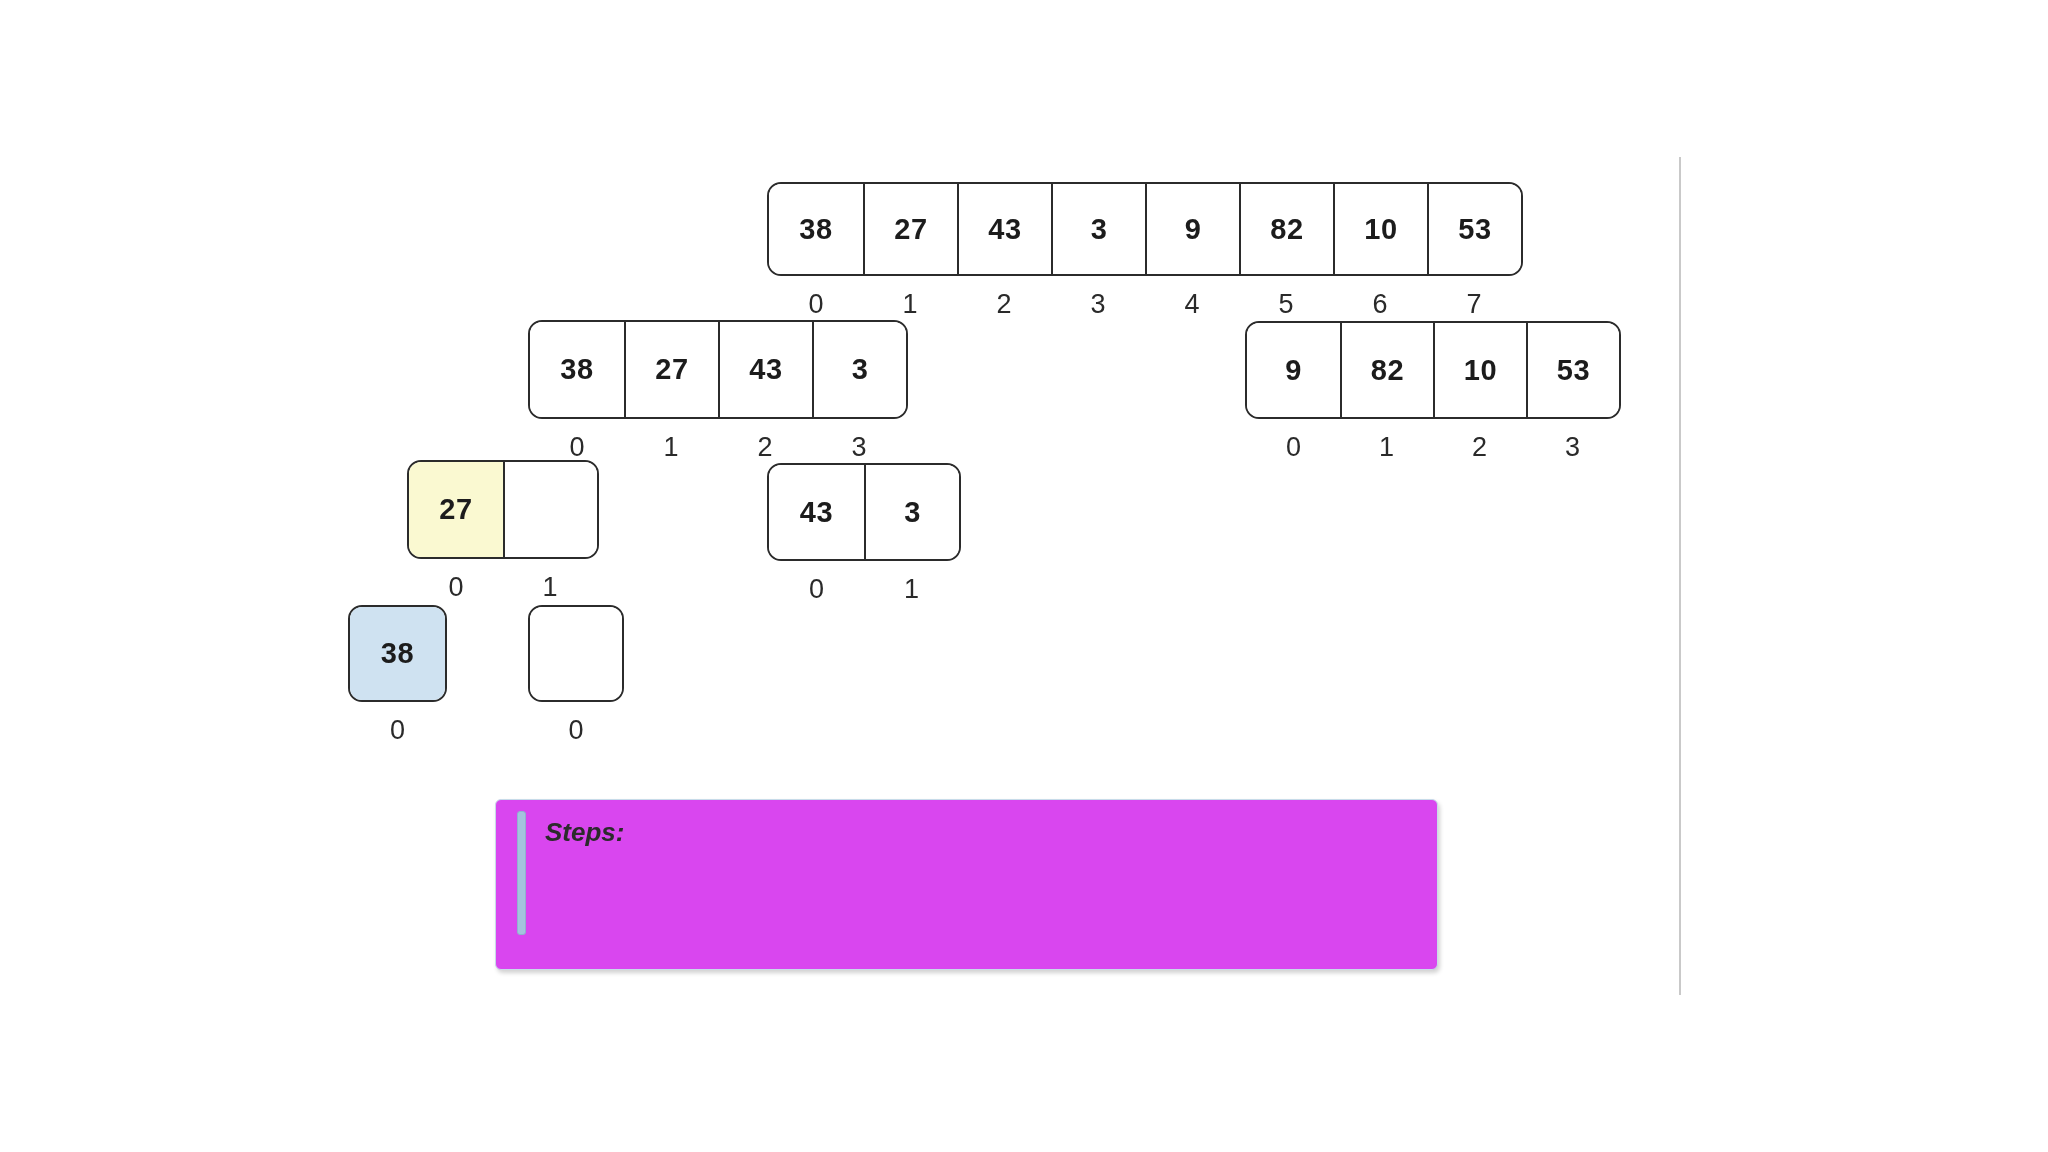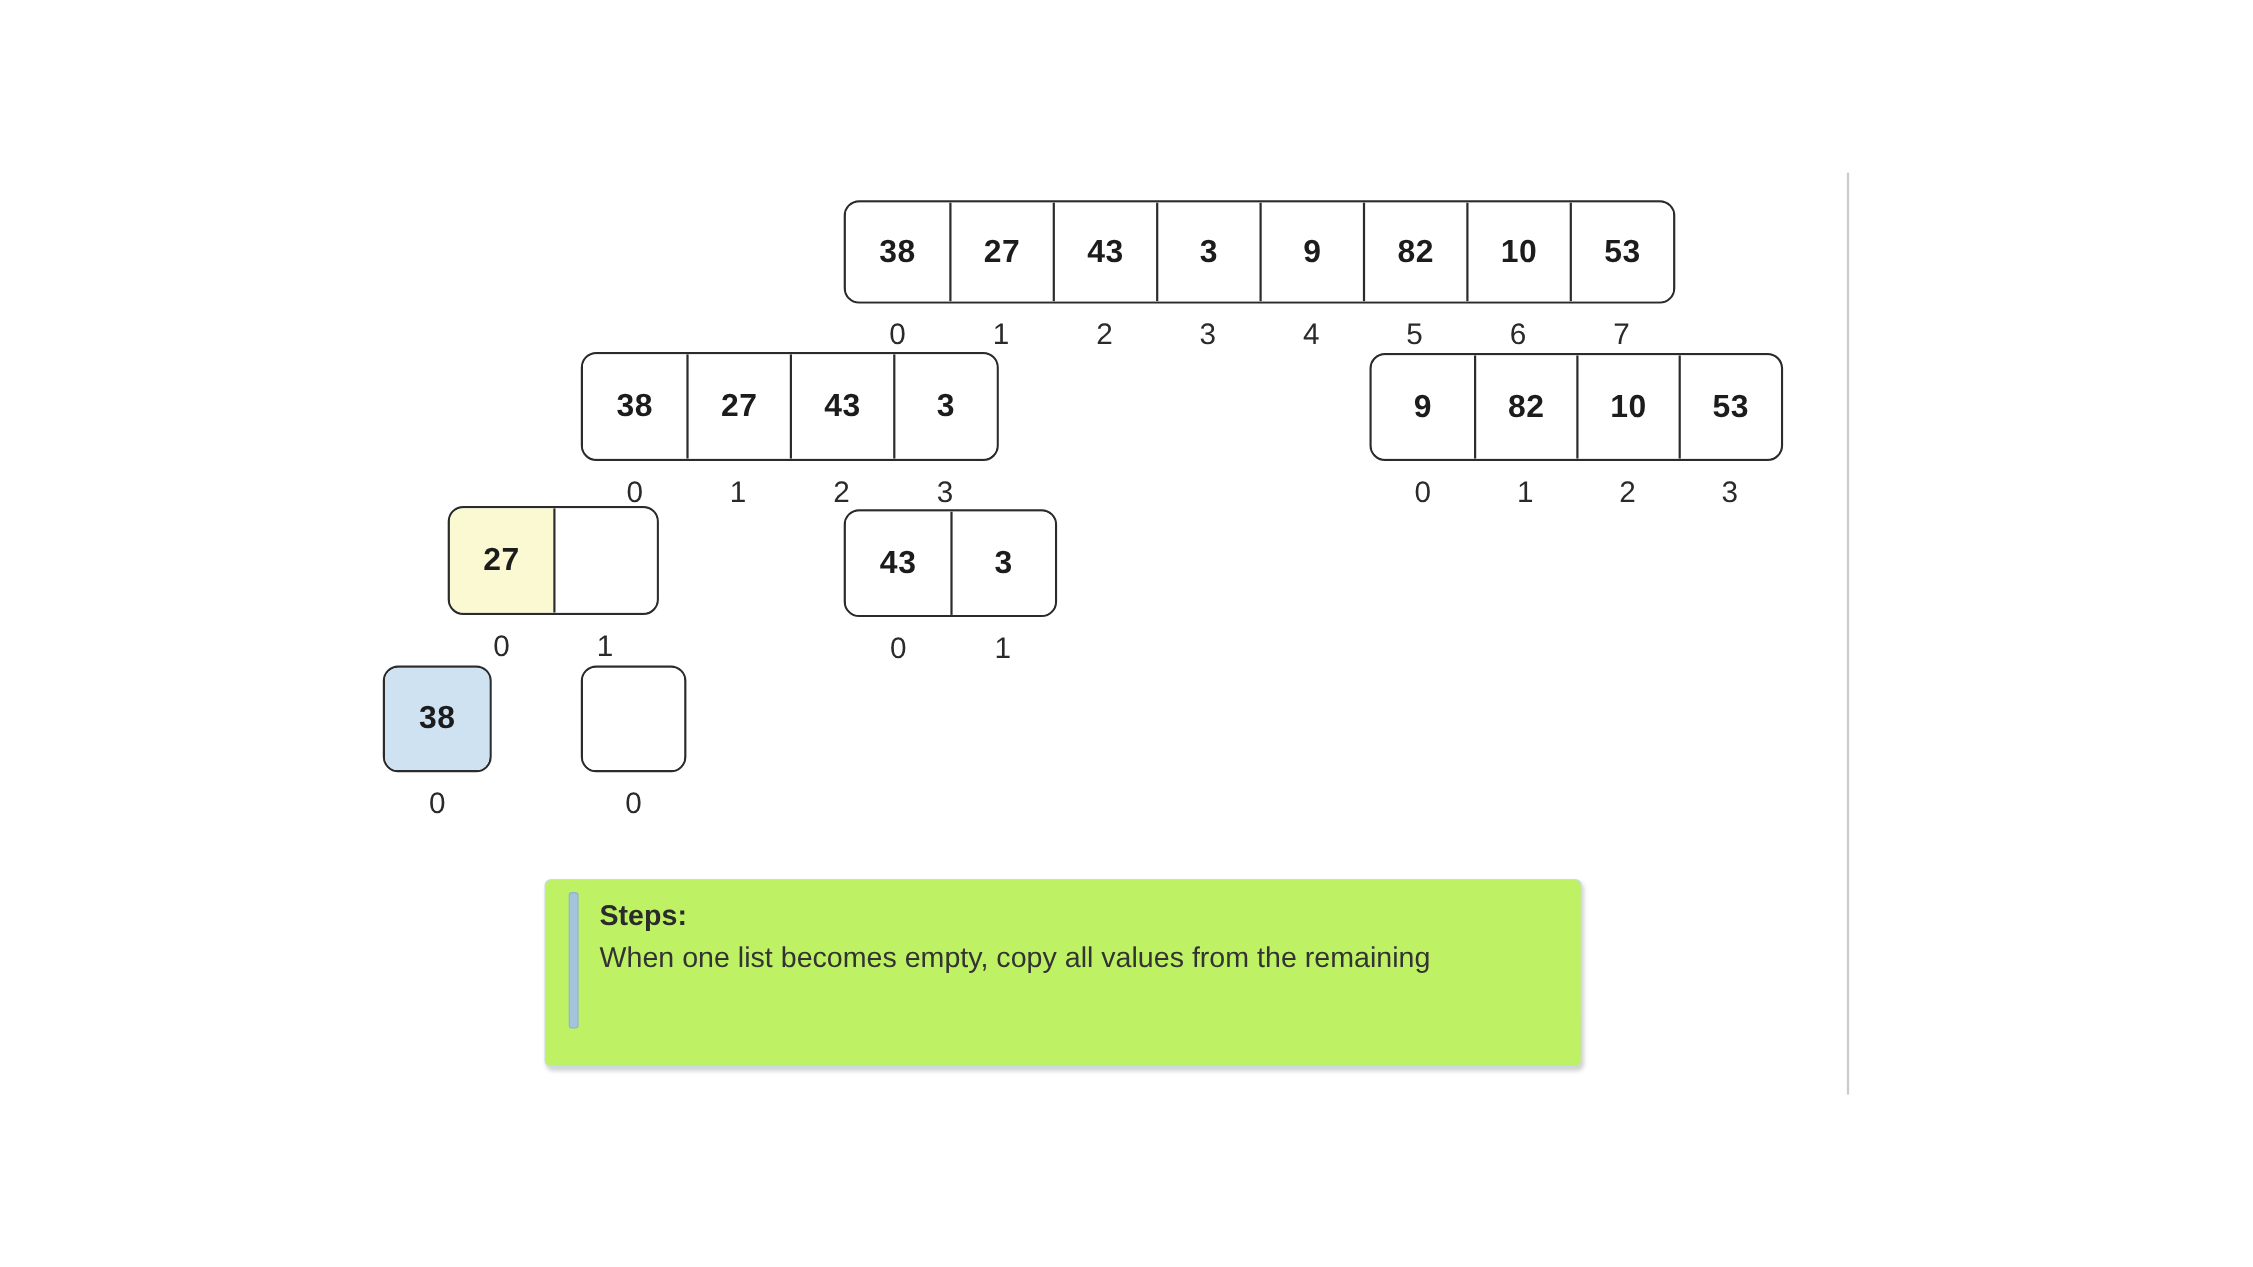--- a/index.html
+++ b/index.html
@@ -61,25 +61,26 @@
     font-size: 27px;
     color: #2a2a2a;
     box-sizing: border-box;
   }
   .steps-panel {
     position: absolute;
     left: 495px;
     top: 799px;
     width: 943px;
     height: 171px;
-    background: #bef264;
+    background: #d946ef;
     border: 1px solid #c7dbe9;
     border-radius: 6px;
     box-shadow: 2px 3px 4px rgba(0,0,0,0.18);
     box-sizing: border-box;
+    font-style: italic;
   }
   .steps-accent {
     position: absolute;
     left: 21px;
     top: 11px;
     width: 9px;
     height: 124px;
     background: #a4c3dd;
     border: 1px solid #8fb2d0;
     border-radius: 3px;
@@ -236,17 +237,16 @@
         <div class="index-row">
           <div class="index-label" style="width: 92px;">0</div>
         </div>
       </div>
     </div>
 
   <div class="steps-panel">
     <div class="steps-accent"></div>
     <div class="steps-text">
       <div class="steps-title">Steps:</div>
-      <div class="steps-line">When one list becomes empty, copy all values from the remaining</div>
     </div>
   </div>
 
 </div>
 
 </body></html>

